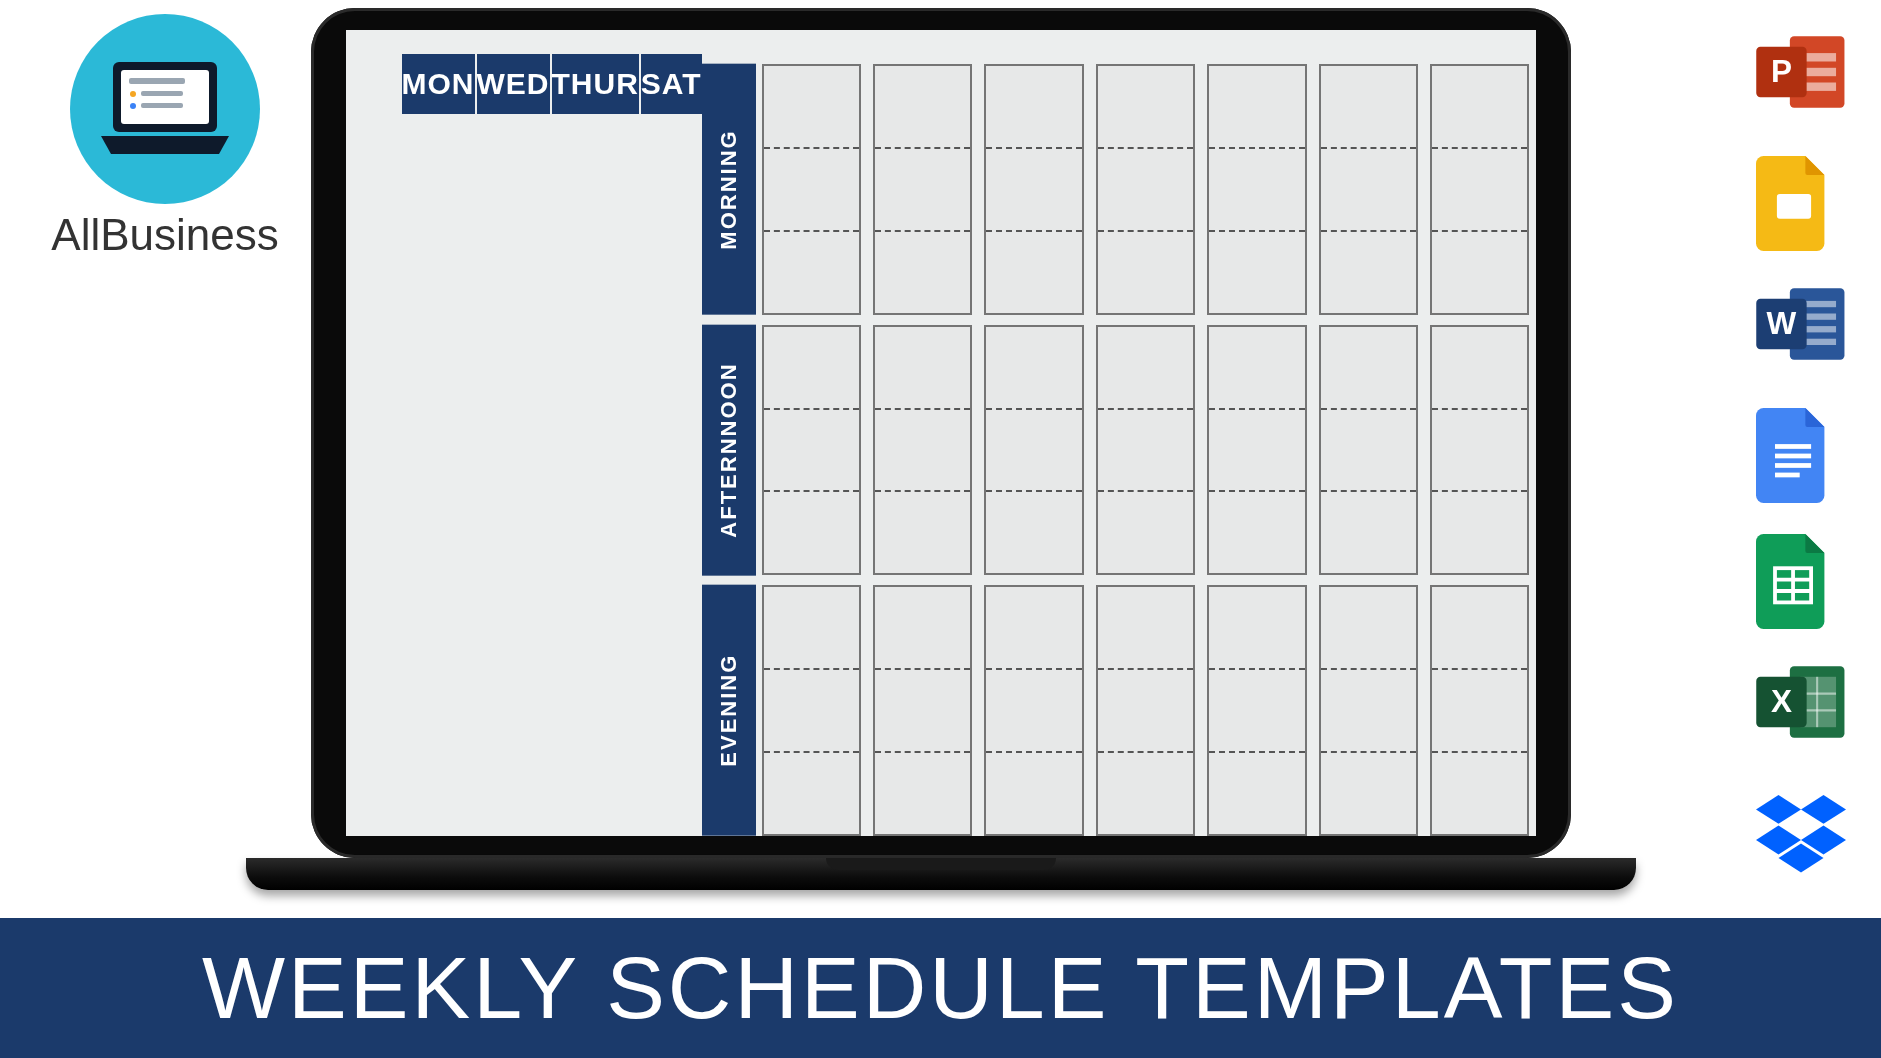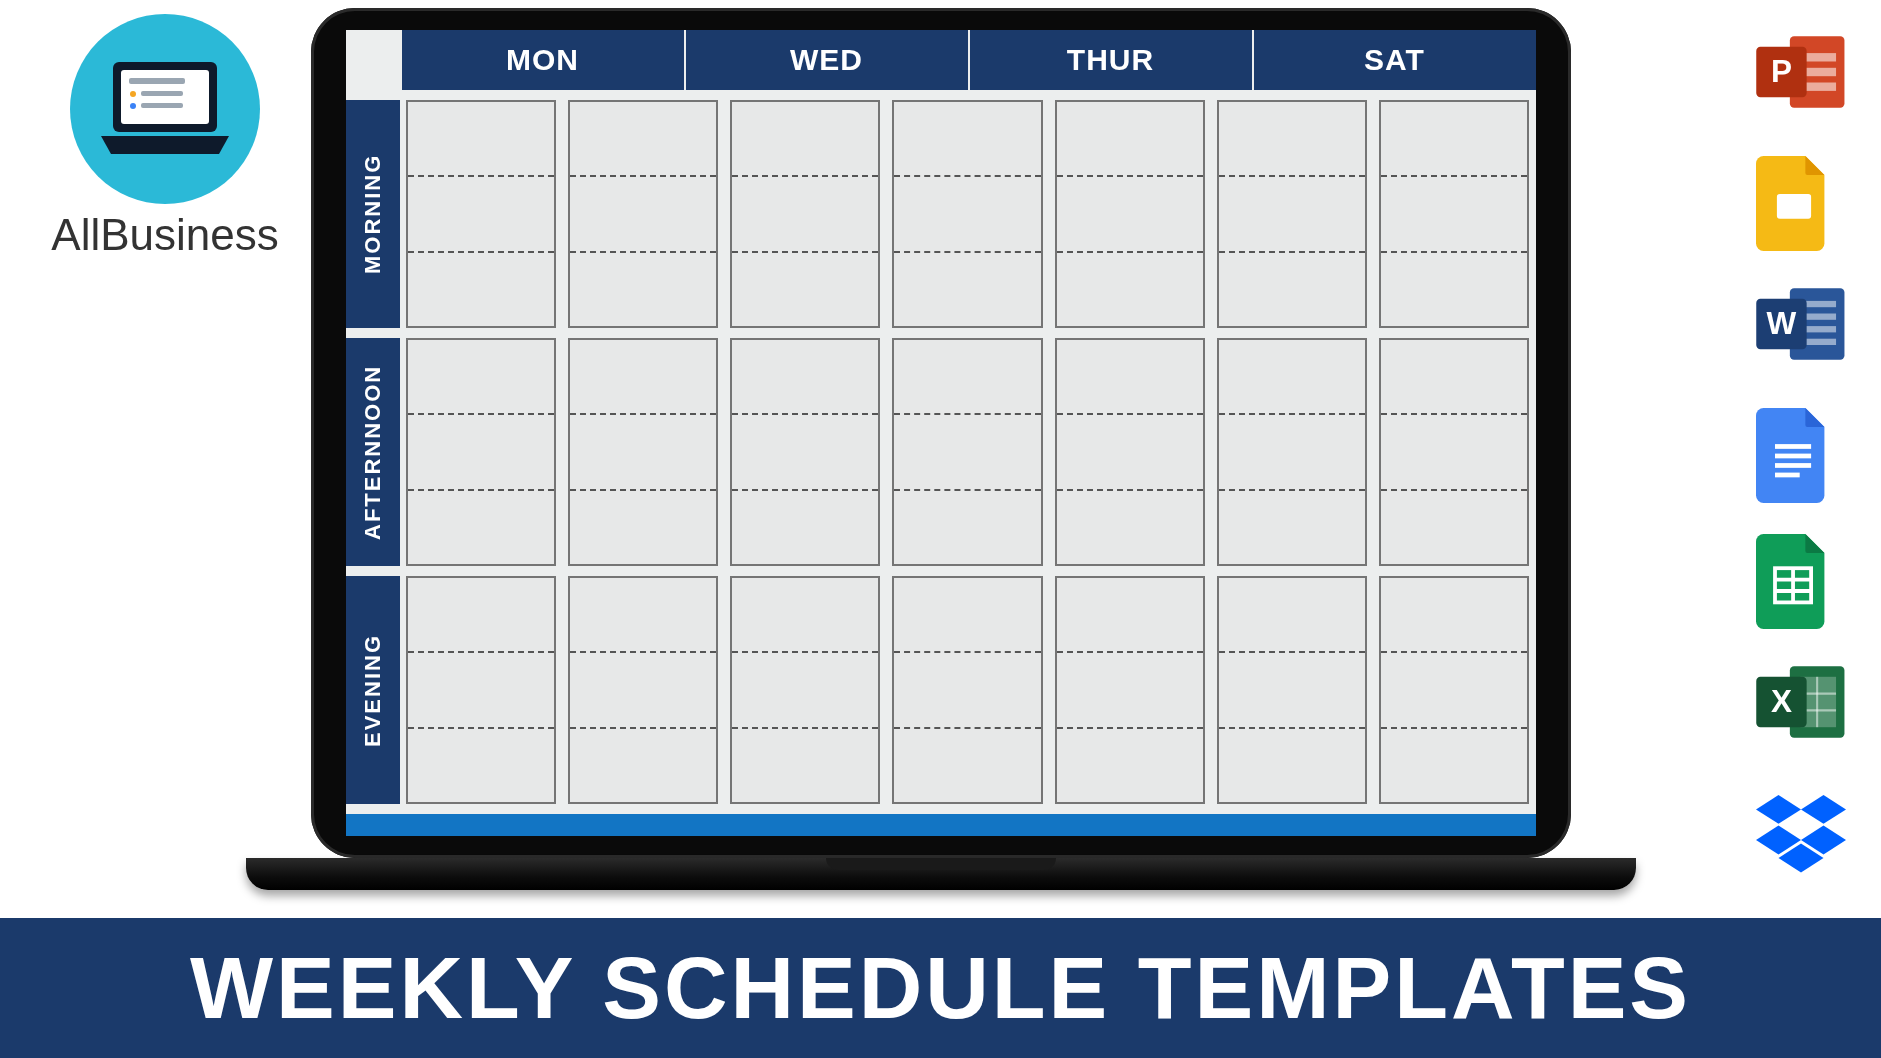--- a/index.html
+++ b/index.html
@@ -104,21 +104,22 @@
     height:12px;
     background:#1a1a1a;
     border-radius:0 0 14px 14px;
   }
 
   
   .sched {
     position:absolute;
     inset:0;
     display:flex;
-    flex-direction:column;
+    flex-direction:row;
+    margin-top:24px;
   }
   .sched-header {
     display:flex;
     height:60px;
   }
   .sched-corner {
     width:54px;
     background:#eceeee;
   }
   .sched-day {
@@ -177,21 +178,21 @@
 
   
   .banner {
     position:absolute;
     left:0;
     right:0;
     bottom:0;
     height:140px;
     background:#1b3a6b;
     color:#fff;
-    font-weight:700;
+    font-weight:400;
     font-size:88px;
     letter-spacing:3px;
     display:flex;
     align-items:center;
     justify-content:center;
   }
 </style>
 </head>
 <body>
 

